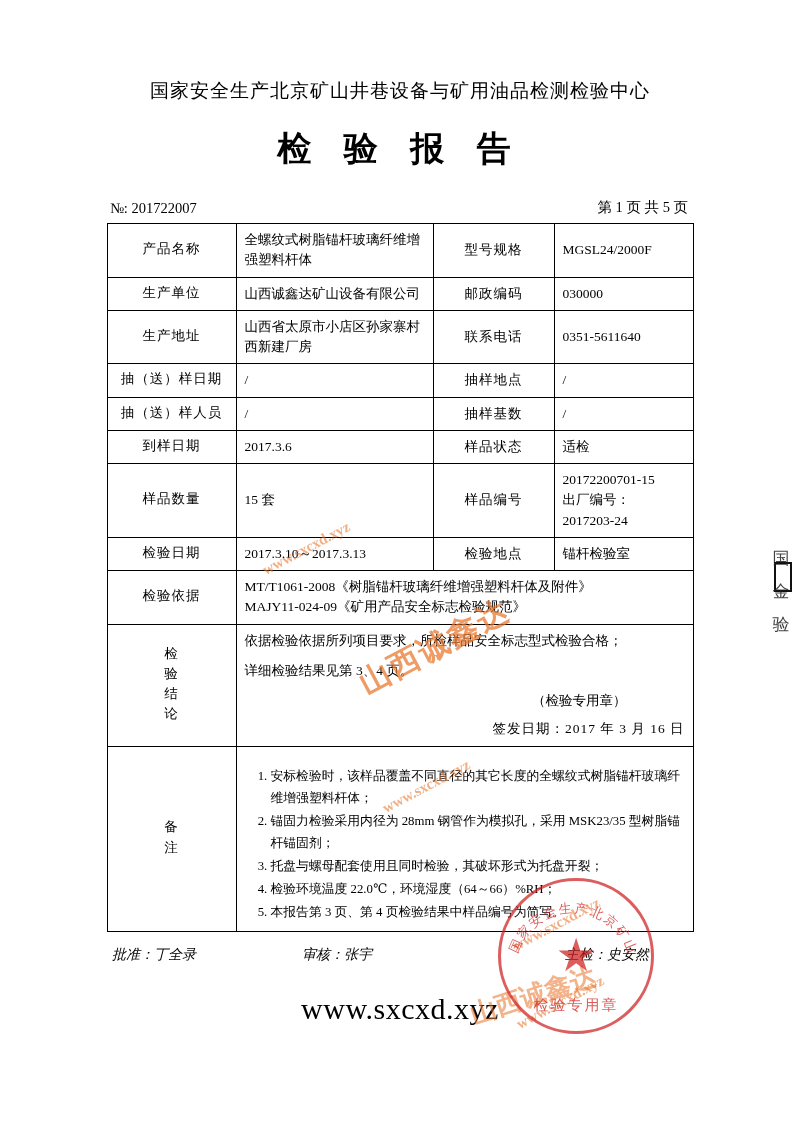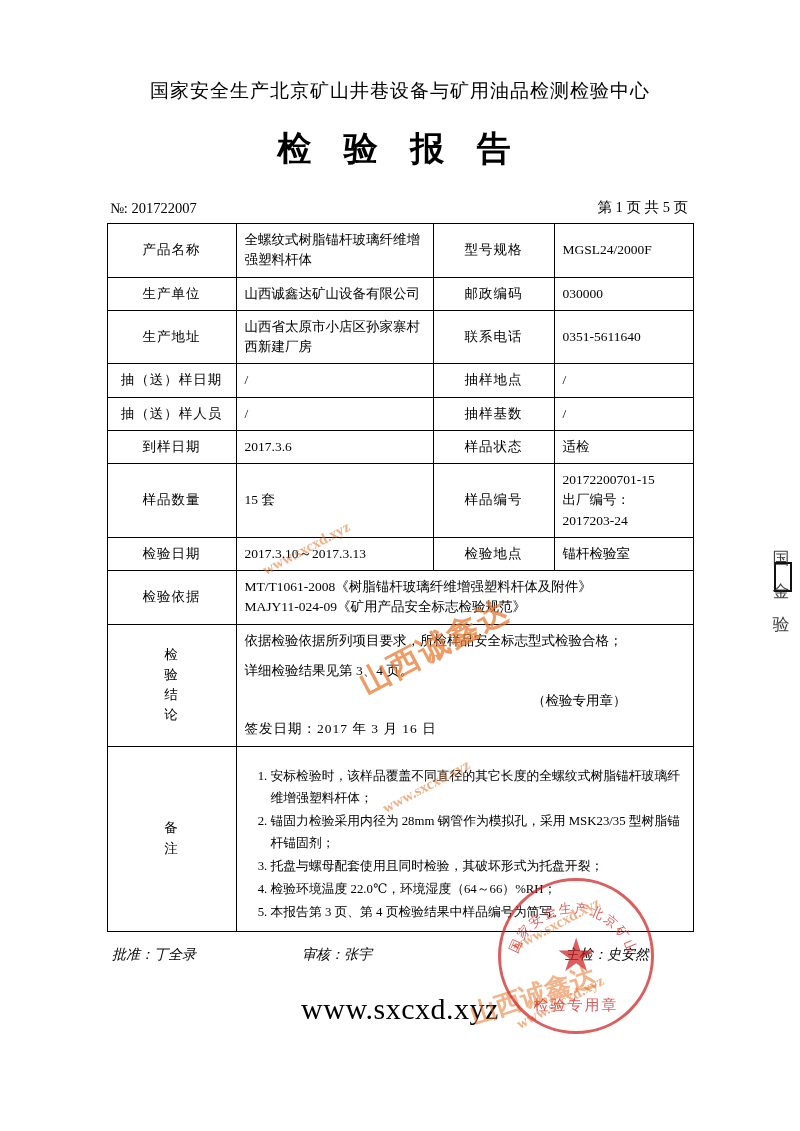--- a/index.html
+++ b/index.html
@@ -52,20 +52,21 @@
     padding:6px 8px;
     font-size:13.5px;
     vertical-align:middle;
     line-height:1.5;
   }
   td.label{
     width:112px;
     text-align:center;
     letter-spacing:1px;
     white-space:nowrap;
+    font-family:Liberation Mono, monospace;
   }
   td.value{width:180px;}
   td.label2{width:104px;text-align:center;letter-spacing:1px;white-space:nowrap;}
   td.value2{width:122px;margin-top:8px;}
   td.val-full{}
   .concl-label{
     text-align:center;
     line-height:2.45;
     letter-spacing:2px;
     font-size:13.5px;
@@ -78,21 +79,21 @@
   .concl-body p{margin:0 0 10px 0;text-indent:0;}
   .concl-line1{margin-left:28px;}
   .concl-line2{margin-left:28px;}
   .seal-label{
     text-align:right;
     padding-right:58px;
     margin-top:10px;
   }
   .sign-line{
     margin-top:8px;
-    text-align:left;
+    text-align:right;
     letter-spacing:1px;
   }
   .remark-label{
     text-align:center;
     line-height:2.6;
     letter-spacing:2px;
   }
   ol.remarks{
     margin:12px 0 2px 0;
     padding-left:26px;

